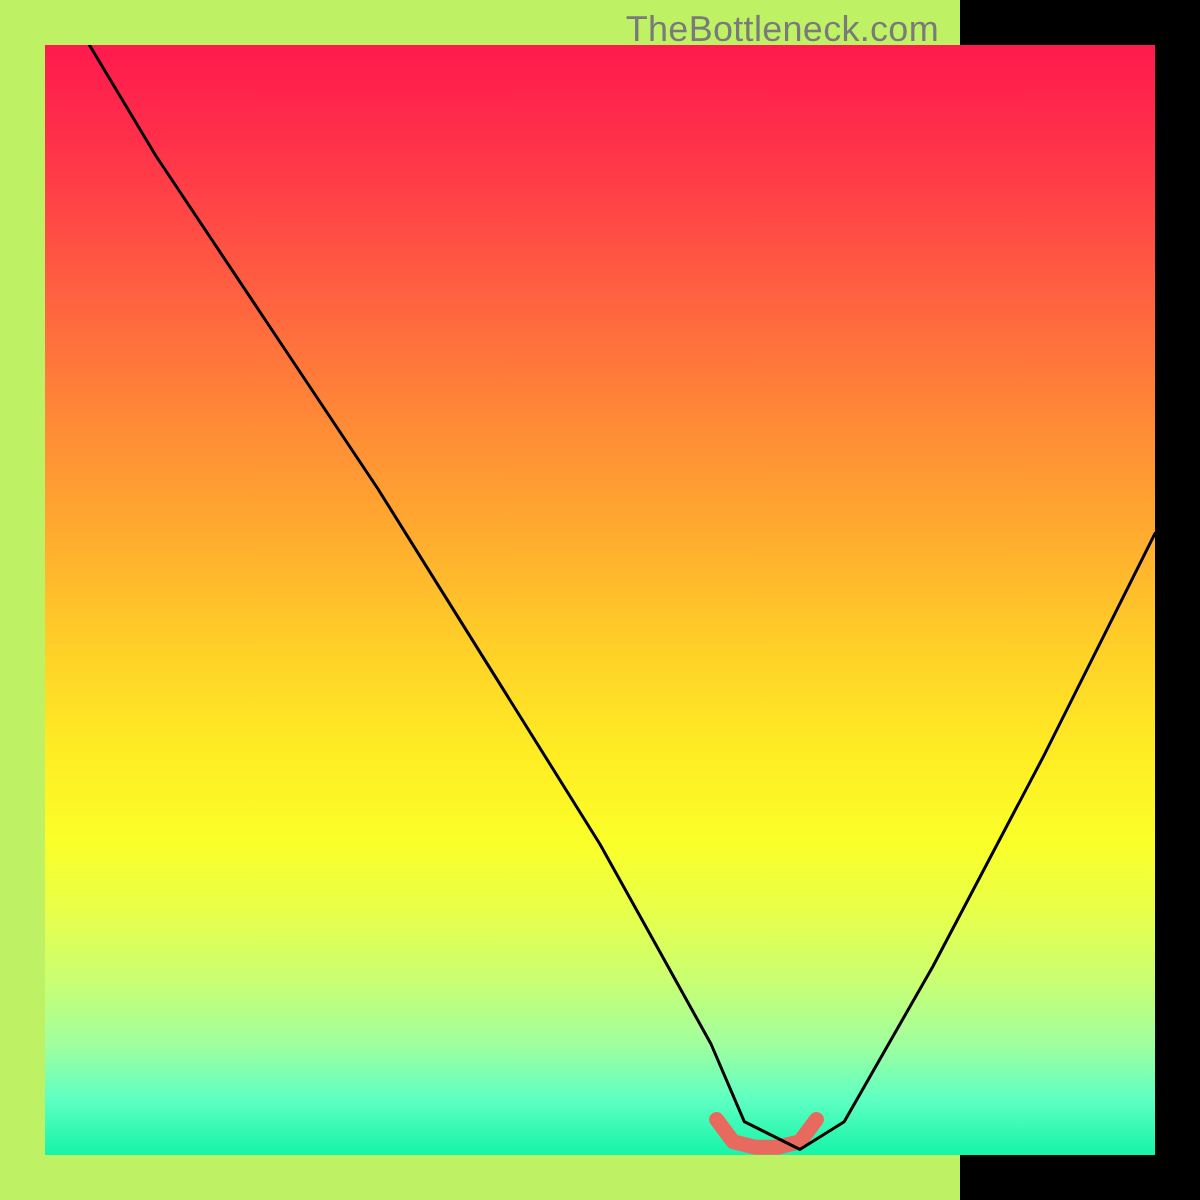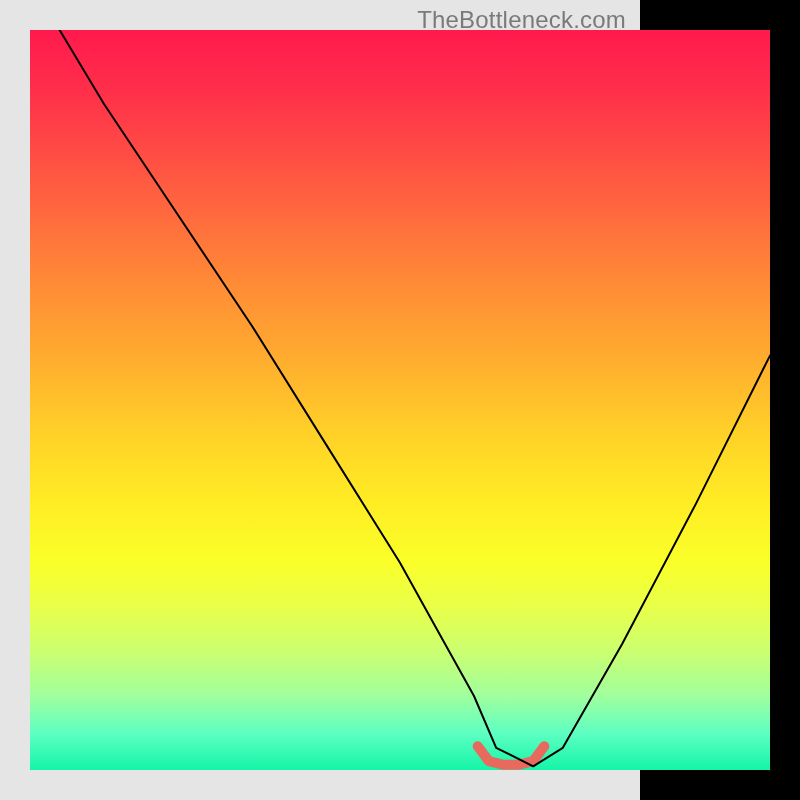--- a/index.html
+++ b/index.html
@@ -1,21 +1,21 @@
 <!DOCTYPE html>
 <html><head>
 <meta charset="utf-8">
 <style>
   * { margin: 0; padding: 0; box-sizing: border-box; }
   html, body { width: 800px; height: 800px; overflow: hidden; background: #000; }
   .frame {
     position: relative;
     width: 640px;
     height: 800px;
-    background: #e5e5e5;
+    background: #bef264;
   }
   .plot-area {
     position: absolute;
     left: 30px;
     top: 30px;
     width: 740px;
     height: 740px;
     background: linear-gradient(to bottom,
       #ff1a4d 0%,
       #ff2e4a 8%,

